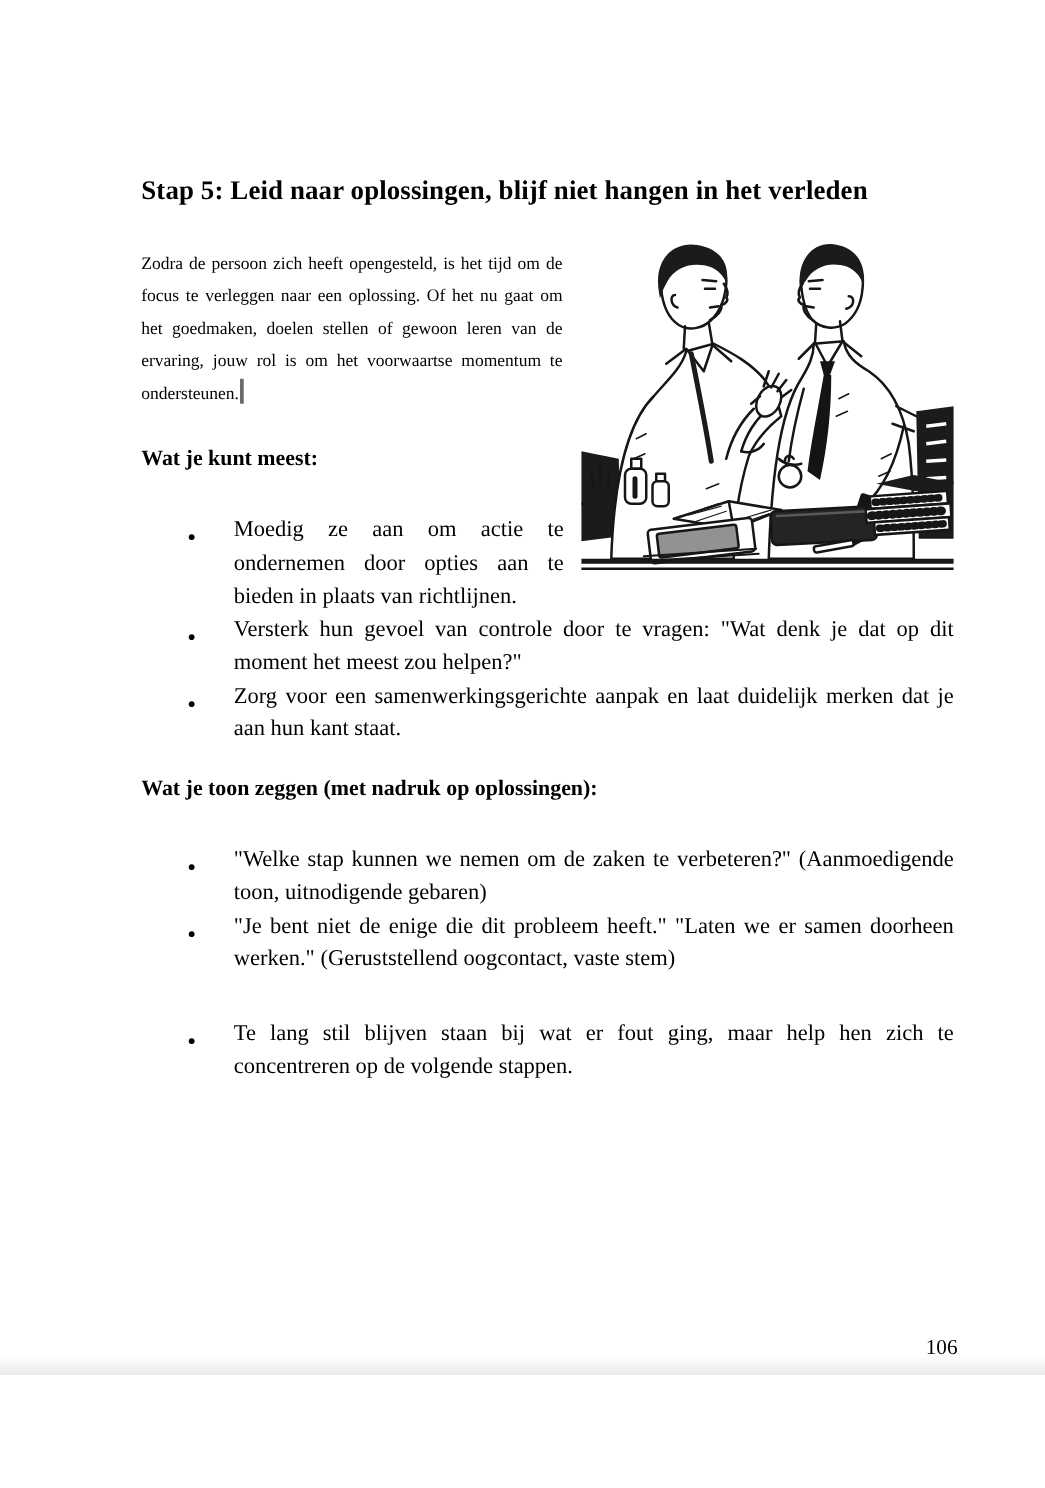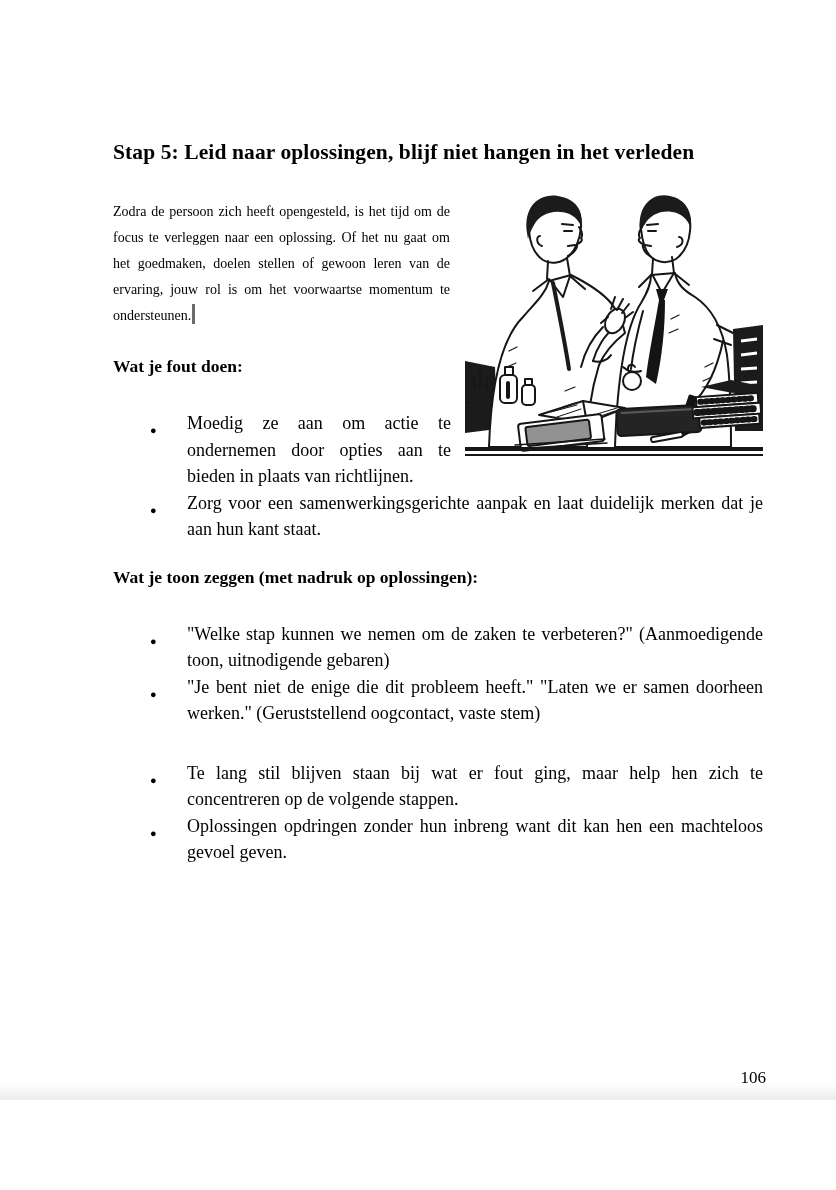--- a/index.html
+++ b/index.html
@@ -175,36 +175,36 @@
             <polygon points="236,196 266,189 296,195 268,202" fill="#1b1b1b" stroke="none"></polygon>
           </g>
 
           <rect x="0" y="256" width="298" height="4" fill="#161616"></rect>
           <rect x="0" y="263" width="298" height="2" fill="#161616"></rect>
         </svg>
       </div>
 
       <p class="intro"><span>Zodra de persoon zich heeft opengesteld, is het tijd om de focus te verleggen naar een oplossing. Of het nu gaat om het goedmaken, doelen stellen of gewoon leren van de ervaring, jouw rol is om het voorwaartse momentum te ondersteunen.</span><span class="caret"></span></p>
 
-      <h2 class="section-heading first">Wat je fout doen:</h2>
+      <h2 class="section-heading first">Wat je kunt meest:</h2>
     </div>
 
     <ul class="bullets">
       <li>Moedig ze aan om actie te ondernemen door opties aan te bieden in plaats van richtlijnen.</li>
+      <li>Versterk hun gevoel van controle door te vragen: "Wat denk je dat op dit moment het meest zou helpen?"</li>
       <li>Zorg voor een samenwerkingsgerichte aanpak en laat duidelijk merken dat je aan hun kant staat.</li>
     </ul>
 
     <h2 class="section-heading">Wat je toon zeggen (met nadruk op oplossingen):</h2>
     <ul class="bullets">
       <li>"Welke stap kunnen we nemen om de zaken te verbeteren?" (Aanmoedigende toon, uitnodigende gebaren)</li>
       <li>"Je bent niet de enige die dit probleem heeft." "Laten we er samen doorheen werken." (Geruststellend oogcontact, vaste stem)</li>
     </ul>
 
     <ul class="bullets">
       <li>Te lang stil blijven staan bij wat er fout ging, maar help hen zich te concentreren op de volgende stappen.</li>
-      <li>Oplossingen opdringen zonder hun inbreng want dit kan hen een machteloos gevoel geven.</li>
     </ul>
 
   </div>
 
   <div class="page-number">106</div>
   <div class="page-edge"></div>
 </div>
 
 </body></html>

